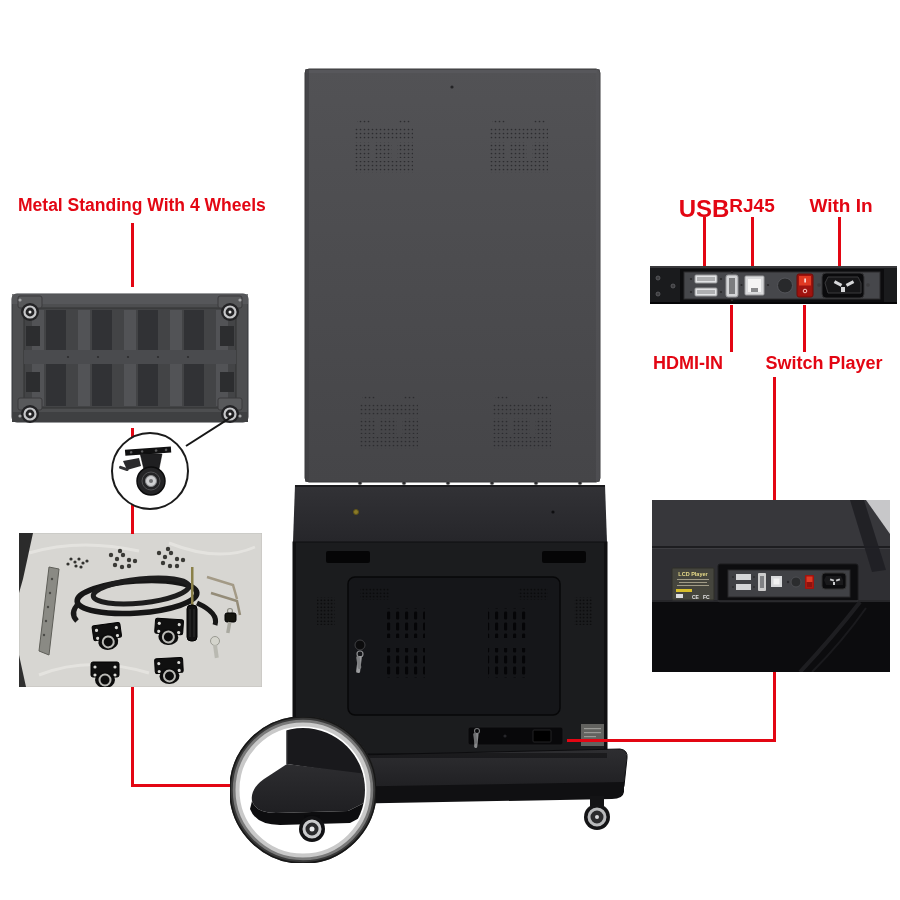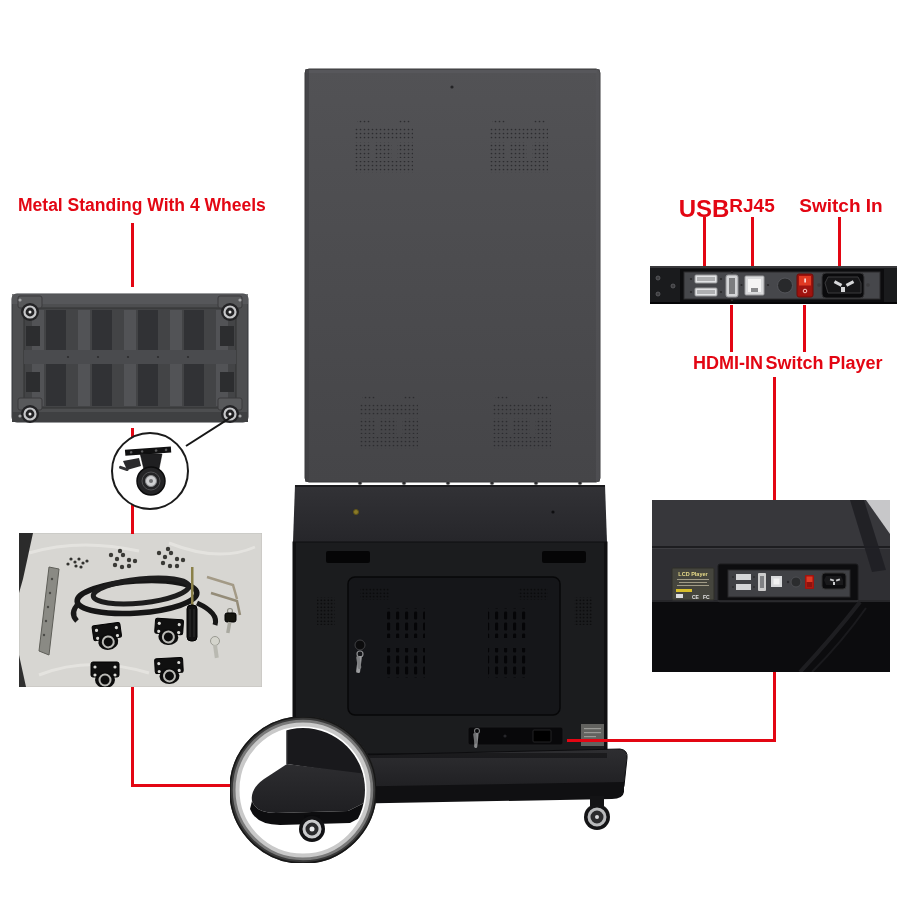--- a/index.html
+++ b/index.html
@@ -302,21 +302,21 @@
       <g>
         <rect x="50" y="738" width="14" height="10" fill="#131315"></rect>
         <circle cx="57" cy="759" r="13" fill="#141416"></circle>
         <circle cx="57" cy="759" r="8" fill="#2b2b2d" stroke="#b9babc" stroke-width="3"></circle>
       </g>
     </svg>
   </div>
 
   <div class="red-label ctr" style="left:704px;top:195px;font-size:24px;">USB</div>
   <div class="red-label ctr" style="left:752px;top:195px;font-size:19px;text-align:right;">RJ45</div>
-  <div class="red-label ctr" style="left:841px;top:195px;font-size:19px;">Switch In</div>
+  <div class="red-label ctr" style="left:841px;top:195px;font-size:19px;">With In</div>
 
   <div class="rl z4" style="left:703px;top:217px;width:3px;height:49px;"></div>
   <div class="rl z4" style="left:751px;top:217px;width:3px;height:49px;"></div>
   <div class="rl z4" style="left:838px;top:217px;width:3px;height:49px;"></div>
 
   <div class="photo z2" style="left:650px;top:264px;">
     <svg width="247" height="42" viewBox="0 0 247 42">
       <rect x="0" y="2" width="247" height="38" rx="2" fill="#1a1b1d"></rect>
       <rect x="0" y="2" width="247" height="2" fill="#3a3a3d"></rect>
       <rect x="0" y="38" width="247" height="2" fill="#050506"></rect>
@@ -364,21 +364,21 @@
         <rect x="191" y="23" width="4" height="5" fill="#d6d7d9"></rect>
         <circle cx="169" cy="21" r="1.8" fill="#3c3c3e"></circle>
           <circle cx="218" cy="21" r="1.8" fill="#3c3c3e"></circle>
       </g>
     </svg>
   </div>
 
   <div class="rl z4" style="left:730px;top:305px;width:3px;height:47px;"></div>
   <div class="rl z4" style="left:803px;top:305px;width:3px;height:47px;"></div>
 
-  <div class="red-label ctr" style="left:728px;top:353px;font-size:18px;">HDMI-IN</div>
+  <div class="red-label ctr" style="left:688px;top:353px;font-size:18px;">HDMI-IN</div>
   <div class="red-label ctr" style="left:824px;top:353px;font-size:18px;">Switch Player</div>
 
   <div class="rl z4" style="left:773px;top:377px;width:3px;height:123px;"></div>
 
   <div class="photo z2" style="left:652px;top:500px;">
     <svg width="238" height="172" viewBox="0 0 238 172">
       <rect x="0" y="0" width="238" height="172" fill="#0c0c0e"></rect>
       <rect x="0" y="0" width="238" height="100" fill="#2f2f33"></rect>
       <rect x="0" y="0" width="238" height="46" fill="#37373b"></rect>
       <rect x="0" y="46" width="238" height="2" fill="#1d1d20"></rect>

